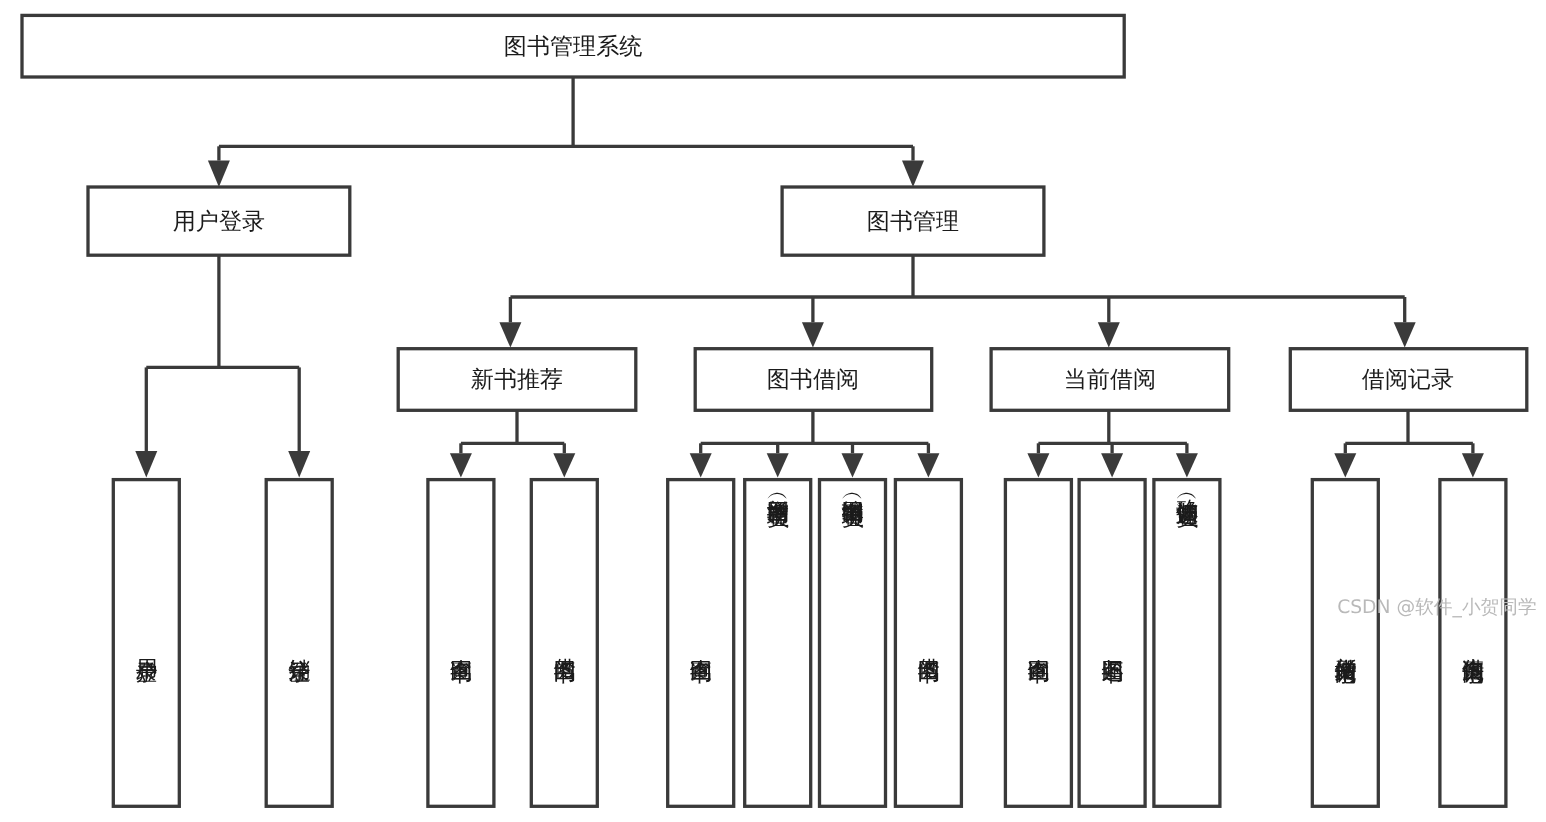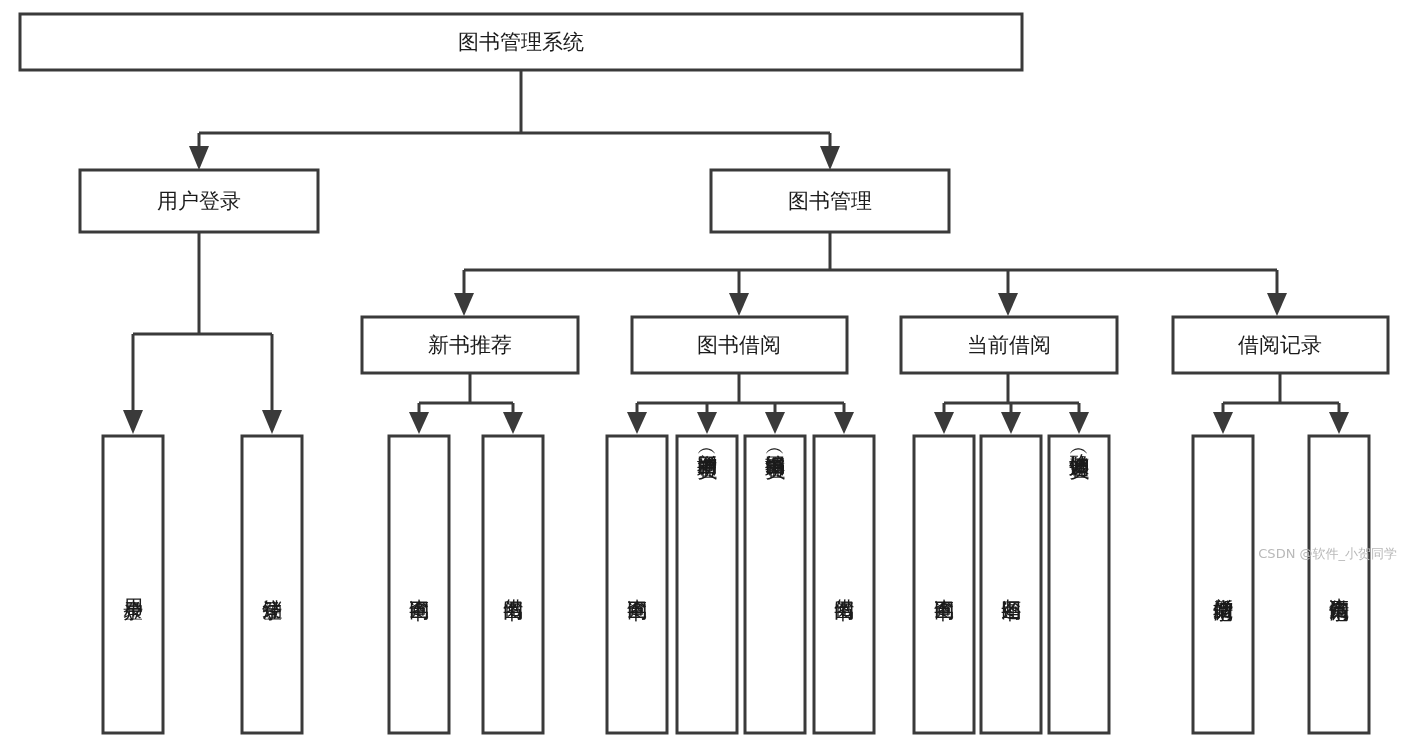--- a/index.html
+++ b/index.html
@@ -62,21 +62,21 @@
     display: flex;
     align-items: center;
     justify-content: center;
     pointer-events: none;
   }
   .watermark {
     position: absolute;
     right: 8px;
     bottom: 4px;
     font-family: "DejaVu Sans", "Liberation Sans", sans-serif;
-    font-size: 13px;
+    font-size: 17px;
     color: #b9b9b9;
     white-space: nowrap;
     margin-top: 28px;
   }
 </style>
 </head>
 <body>
 
 <div id="diagram-root">
 

